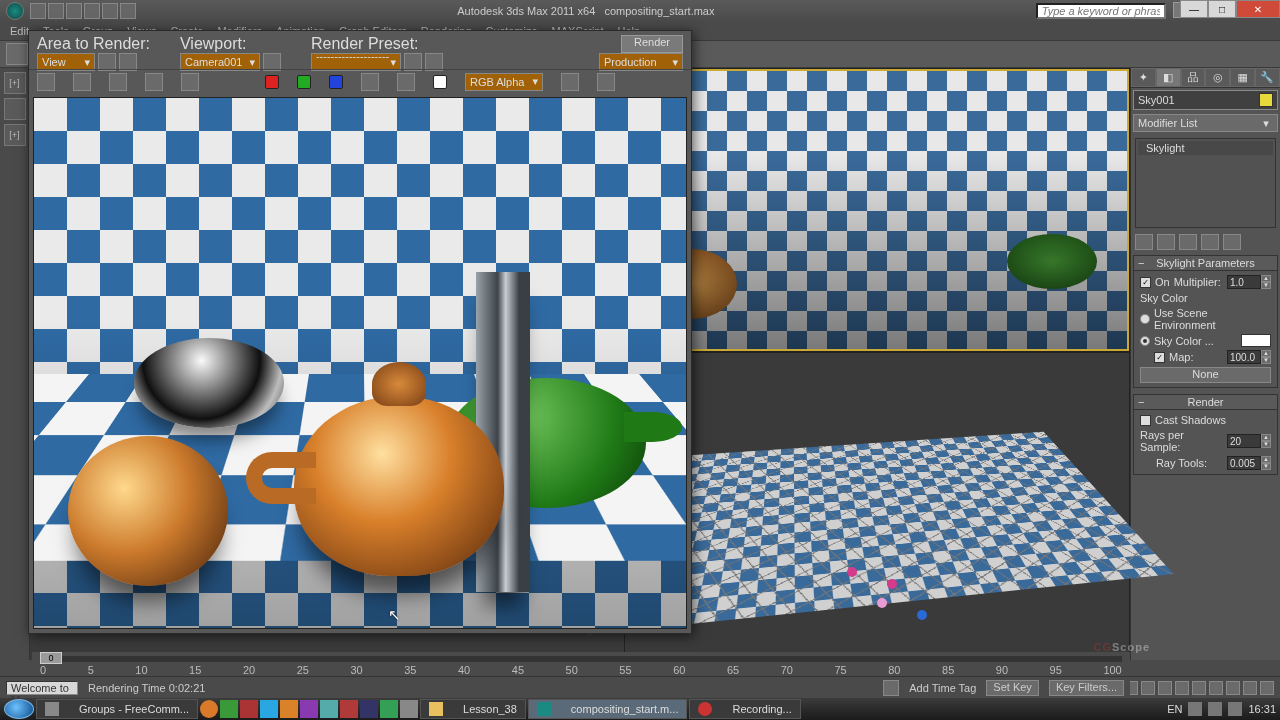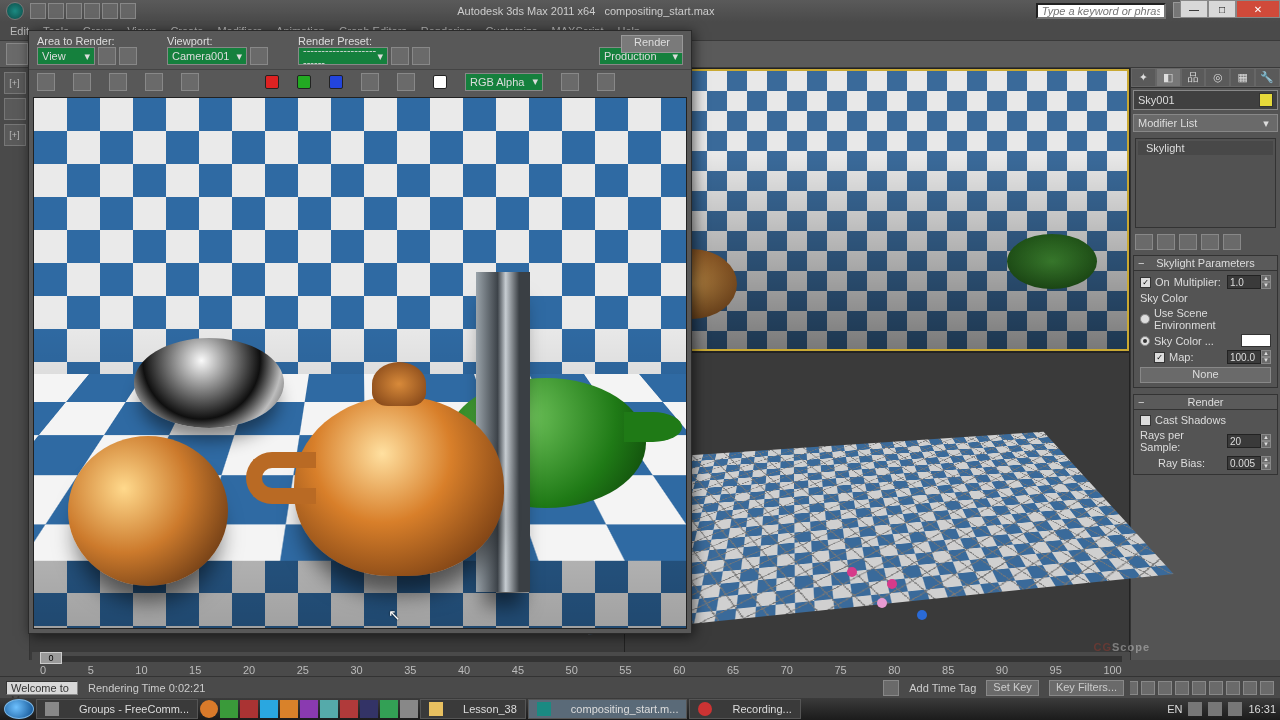--- a/index.html
+++ b/index.html
@@ -80,22 +80,22 @@
 .map-btn { width:100%; height:16px; background:#6a6a6a; border:1px solid #888; text-align:center; }
 
 
 .render-win { position:absolute; top:30px; left:28px; width:664px; height:604px; background:#585858; border:1px solid #2a2a2a; box-shadow:2px 2px 12px #0009; display:flex; flex-direction:column; }
 .render-win .rw-title { height:22px; background:linear-gradient(#6a6a6a,#565656); display:flex; align-items:center; padding:0 6px; color:#ddd; gap:6px; }
 .render-win .rw-title .ico { width:14px; height:14px; background:#1b8a82; border:1px solid #999; }
 .render-win .rw-title .wbtns { margin-left:auto; display:flex; gap:1px; }
 .render-win .rw-title .wbtns span { width:20px; height:15px; background:#7a7a7a; border:1px solid #999; text-align:center; font-size:10px; line-height:12px; }
 .render-win .rw-title .wbtns span:last-child { background:#7a7a7a; }
 .render-win .rw-row1 { height:38px; padding:4px 8px; display:flex; gap:30px; align-items:flex-start; }
-.render-win .lbl { color:#ddd; font-size:11px; }
-.render-win .combo { height:18px; background:#15803d; border:1px solid #888; color:#ddd; padding:0 4px; display:flex; align-items:center; }
+.render-win .lbl { color:#ddd; font-size:16px; }
+.render-win .combo { height:18px; background:#a16207; border:1px solid #888; color:#ddd; padding:0 4px; display:flex; align-items:center; }
 .render-win .combo .ar { margin-left:auto; }
 .render-win .mini { width:18px; height:18px; background:#6a6a6a; border:1px solid #888; display:inline-block; }
 .render-win .rw-row2 { height:24px; padding:0 8px; display:flex; align-items:center; gap:18px; border-top:1px solid #444; }
 .render-win .dot { width:14px; height:14px; border:1px solid #222; border-radius:2px; }
 .render-win .render-img { flex:1; margin:4px; border:1px solid #222; position:relative; overflow:hidden; }
 .render-img .floor { position:absolute; inset:0; background:repeating-conic-gradient(#2f6aa3 0 25%, #eaeaea 0 50%) 0 0/66px 66px; }
 .render-img .floor::before { content:""; position:absolute; inset:0; background:linear-gradient(#0000 42%, #00000050 100%);}
 .render-img .persp { position:absolute; left:0; right:0; top:52%; bottom:0;
   background:repeating-conic-gradient(#2f6aa3 0 25%, #f4f4f4 0 50%) 0 0/110px 110px;
   transform:perspective(620px) rotateX(62deg); transform-origin:top; }
@@ -302,21 +302,21 @@
           <label style="margin-left:auto">Rays per Sample:</label>
           <div class="spinner">
               <input value="20" style="">
               <div class="arrows">
                 <span>▲</span>
                 <span>▼</span>
               </div>
             </div>
         </div>
         <div class="row">
-          <label style="margin-left:auto">Ray Bias:</label>
+          <label style="margin-left:auto">Ray Tools:</label>
           <div class="spinner">
               <input value="0.005" style="">
               <div class="arrows">
                 <span>▲</span>
                 <span>▼</span>
               </div>
             </div>
         </div>
       </div>
     </div>

